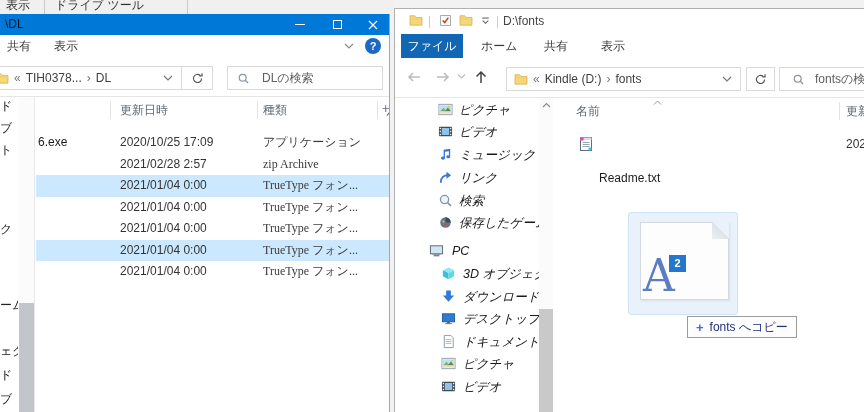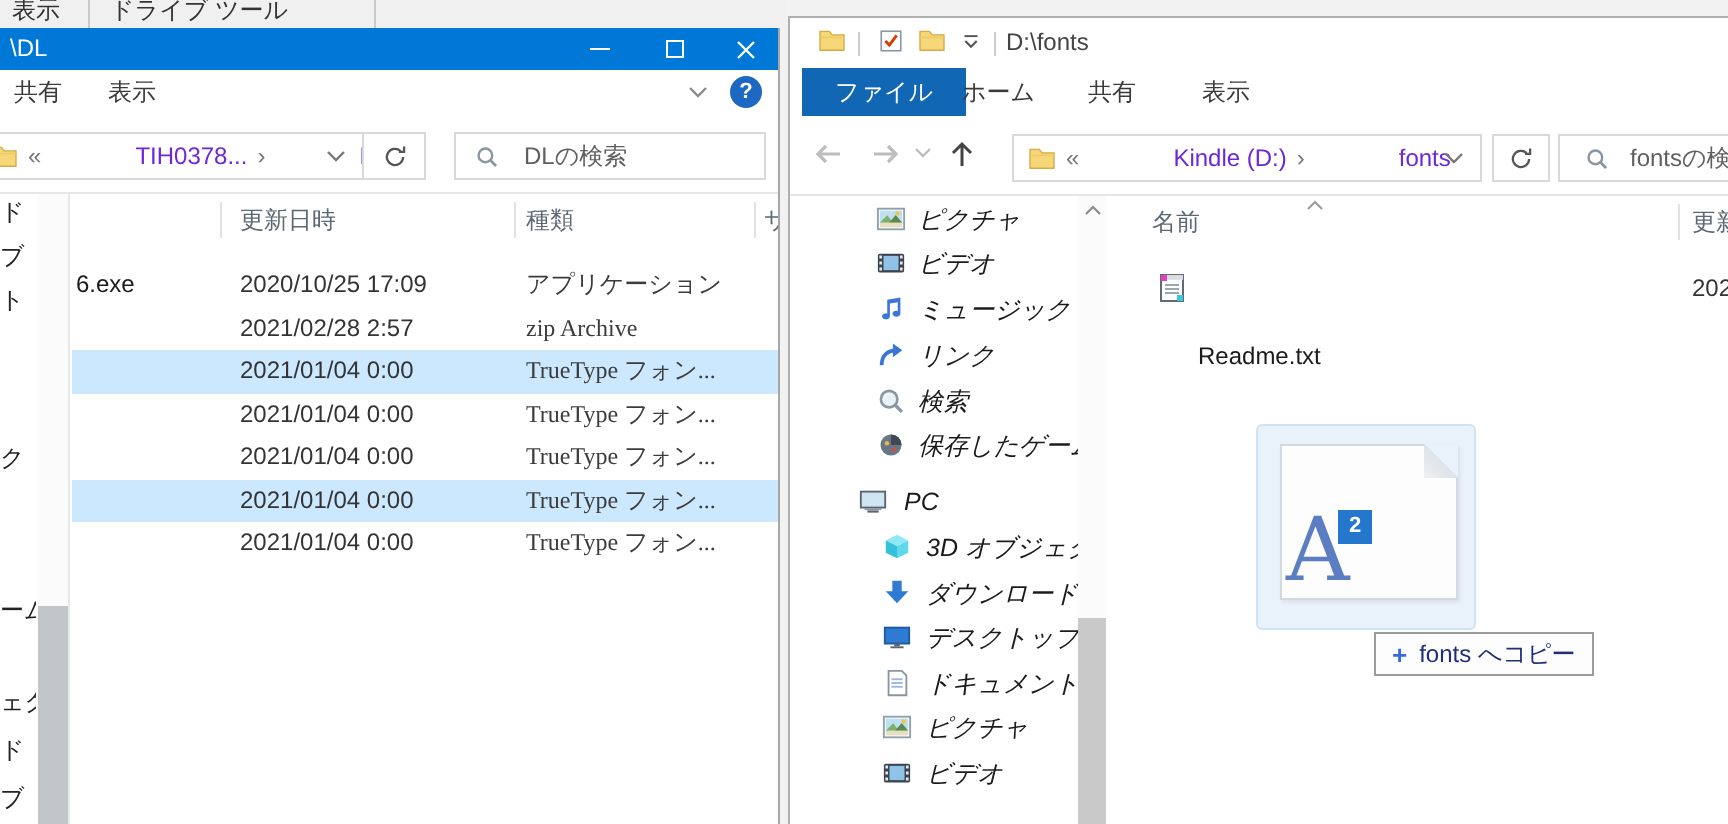--- a/index.html
+++ b/index.html
@@ -12,36 +12,36 @@
   .bg-sep { position:absolute; top:0; width:1px; height:14px; background:#c9c9c9; }
 
   
   .win { position:absolute; background:#fff; }
   .ic { display:inline-block; line-height:0; }
   .ic svg { display:block; }
 
   
   .left-win { left:0; top:14px; width:390px; height:398px; border-right:1px solid #a6a6a6; }
   .lw-title { position:absolute; left:0; top:0; width:100%; height:21px; background:#0078d7; }
-  .lw-title .t { position:absolute; left:5px; top:0; line-height:21px; font-size:12px; color:#ffffff; }
+  .lw-title .t { position:absolute; left:5px; top:0; line-height:21px; font-size:12px; color:#0f172a; }
   .cap { position:absolute; top:0; height:21px; display:flex; align-items:center; justify-content:center; }
   .cap-min { left:281px; width:38px; } .cap-min i { width:10px; height:1px; background:#fff; }
   .cap-max { left:319px; width:37px; } .cap-max i { width:9px; height:9px; border:1px solid #fff; }
   .cap-close { left:356px; width:34px; }
 
   .ribbon-row { position:absolute; left:0; width:100%; height:22px; background:#fff; }
   .lw-ribbon { top:21px; }
   .rtab { position:absolute; top:0; line-height:22px; font-size:12px; color:#3b3b3b; cursor:default; }
   .help-circle { position:absolute; left:365px; top:3px; width:16px; height:16px; border-radius:50%;
                  background:#1d68c2; color:#fff; font-size:11px; font-weight:bold; text-align:center; line-height:16px; }
 
   .addr-row { position:absolute; left:0; width:100%; height:39px; background:#fff; }
   .lw-addr { top:43px; }
   .box { position:absolute; top:9px; height:24px; border:1px solid #d9d9d9; background:#fff; display:flex; align-items:center; }
-  .box .txt { font-size:12px; color:#6d28d9; white-space:nowrap;margin-left:42px; }
+  .box .txt { font-size:12px; color:#404040; white-space:nowrap; }
   .ph { font-size:12px; color:#5f5f5f; white-space:nowrap; }
   .crumb-sep { color:#777; font-size:12px; padding:0 5px; }
 
   .content { position:absolute; left:0; top:82px; width:100%; height:316px; background:#fff;
              border-top:1px solid #e6e6e6; overflow:hidden; }
   .rw-content { top:88px; height:316px; }
 
   .nav-frag { position:absolute; left:0; width:18px; height:16px; overflow:hidden; font-size:12px; color:#222; white-space:nowrap; }
   .lw-scroll-track { position:absolute; left:19px; top:0; width:15px; height:100%; background:#fbfbfb; }
   .lw-scroll-thumb { position:absolute; left:19px; top:206px; width:15px; height:110px; background:#c2c5c9; }
@@ -59,21 +59,21 @@
   .c-type { left:227px; color:#3c3c3c;font-family:Liberation Serif, serif; }
 
   
   .right-win { left:394px; top:8px; width:470px; height:404px; border-left:1px solid #b0b0b0; border-top:1px solid #b0b0b0; }
   .rw-title { position:absolute; left:0; top:0; width:100%; height:25px; background:#fff; }
   .qat { position:absolute; top:5px; }
   .qat-sep { position:absolute; top:7px; width:1px; height:12px; background:#ccc; }
   .rw-title .t { position:absolute; left:108px; top:0; line-height:25px; font-size:12px; color:#444; white-space:nowrap; }
   .rw-ribbon { top:25px; height:24px; }
   .rw-ribbon .rtab { line-height:24px; }
-  .file-tab { position:absolute; left:6px; top:0; width:82px; height:24px; background:#1267b5; color:#fff;
+  .file-tab { position:absolute; left:6px; top:0; width:62px; height:24px; background:#1267b5; color:#fff;
               font-size:12px; text-align:center; line-height:24px; }
   .rw-addr { top:49px; }
   .navbtn { position:absolute; top:11px; }
 
   .nav-pane { position:absolute; left:0; top:0; width:144px; height:100%; overflow:hidden; }
   .nav-item { position:absolute; left:0; width:144px; height:18px; display:block; white-space:nowrap; overflow:hidden;font-style:italic; }
   .nav-item .ic { position:absolute; top:1px; }
   .nav-item .lbl { position:absolute; top:0; line-height:18px; font-size:12.5px; color:#1a1a1a; }
   .rw-scroll-track { position:absolute; left:144px; top:0; width:14px; height:100%; background:#fbfbfb; }
   .rw-scroll-thumb { position:absolute; left:144px; top:211px; width:14px; height:105px; background:#c9c9c9; }

